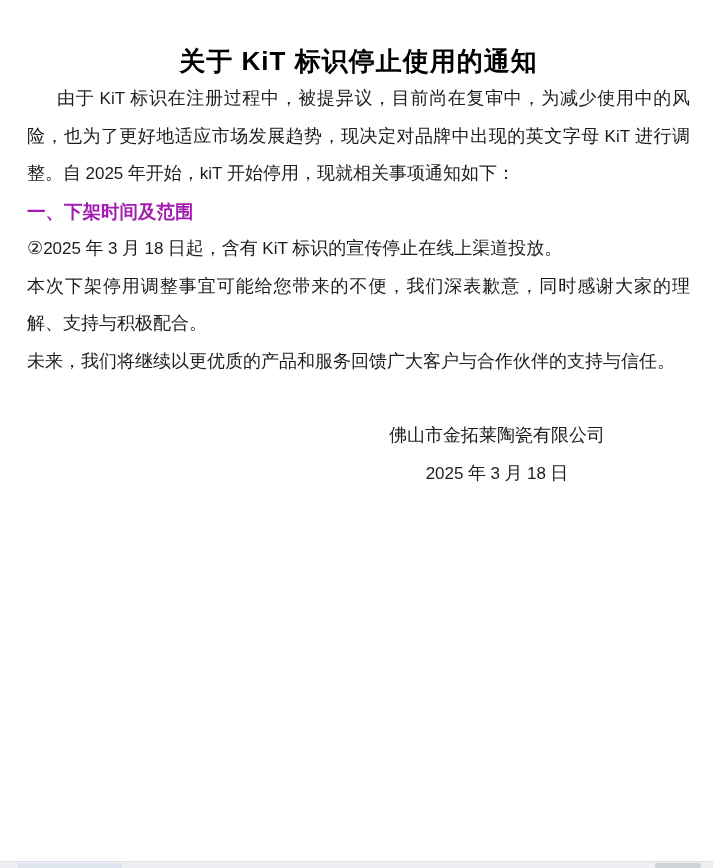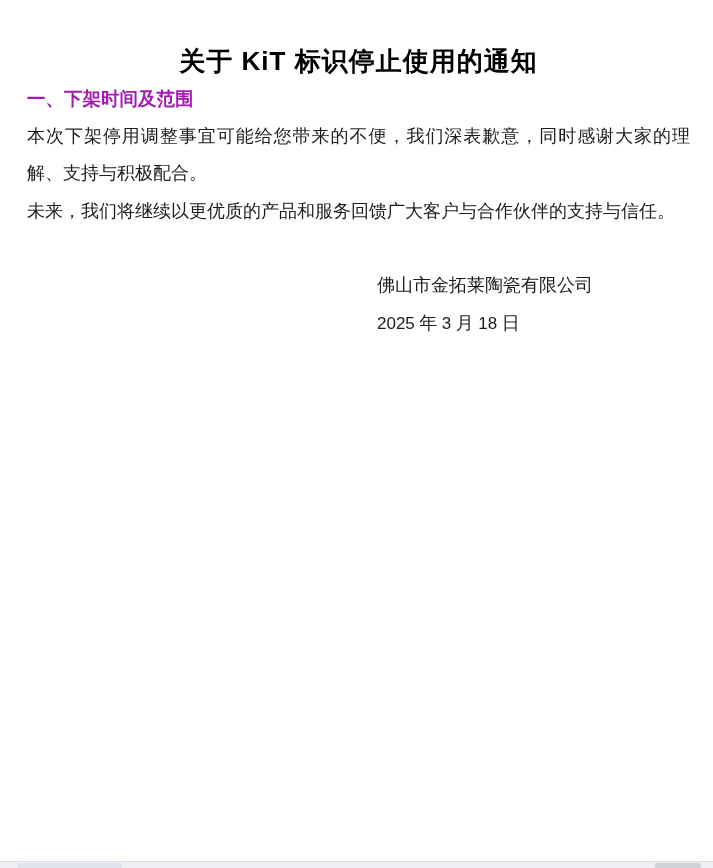--- a/index.html
+++ b/index.html
@@ -44,20 +44,21 @@
     font-size: 18.5px;
     color: #a21caf;
   }
   .lat {
     font-family: "Liberation Sans", "DejaVu Sans", sans-serif;
     font-size: 17px;
   }
   .signature-block {
     margin: 37px 73px 0 auto;
     width: 240px;
+    text-align: center;
   }
   .signature-block p { margin: 0; }
   
   .bottom-bar {
     position: absolute;
     left: 0; bottom: 0;
     width: 713px; height: 7px;
     background: #edeff2;
     border-top: 1px solid #dcdfe3;
     box-sizing: border-box;
@@ -80,24 +81,26 @@
 <body>
 
 <div class="page">
   <div class="content">
 
     <h1 class="doc-title">关于 KiT 标识停止使用的通知</h1>
 
     <div class="body-text">
 
 
+      <p class="intro">由于 <span class="lat">KiT</span> 标识在注册过程中，被提异议，目前尚在复审中，为减少使用中的风险，也为了更好地适应市场发展趋势，现决定对品牌中出现的英文字母 <span class="lat">KiT</span> 进行调整。自 <span class="lat">2025</span> 年开始，<span class="lat">kiT</span> 开始停用，现就相关事项通知如下：</p>
 
       <p class="sec-heading">一、下架时间及范围</p>
 
 
+      <p>②<span class="lat">2025</span> 年 <span class="lat">3</span> 月 <span class="lat">18</span> 日起，含有 <span class="lat">KiT</span> 标识的宣传停止在线上渠道投放。</p>
 
 
 
       <p>本次下架停用调整事宜可能给您带来的不便，我们深表歉意，同时感谢大家的理解、支持与积极配合。</p>
 
       <p>未来，我们将继续以更优质的产品和服务回馈广大客户与合作伙伴的支持与信任。</p>
 
 
       <div class="signature-block">
         <p>佛山市金拓莱陶瓷有限公司</p>

